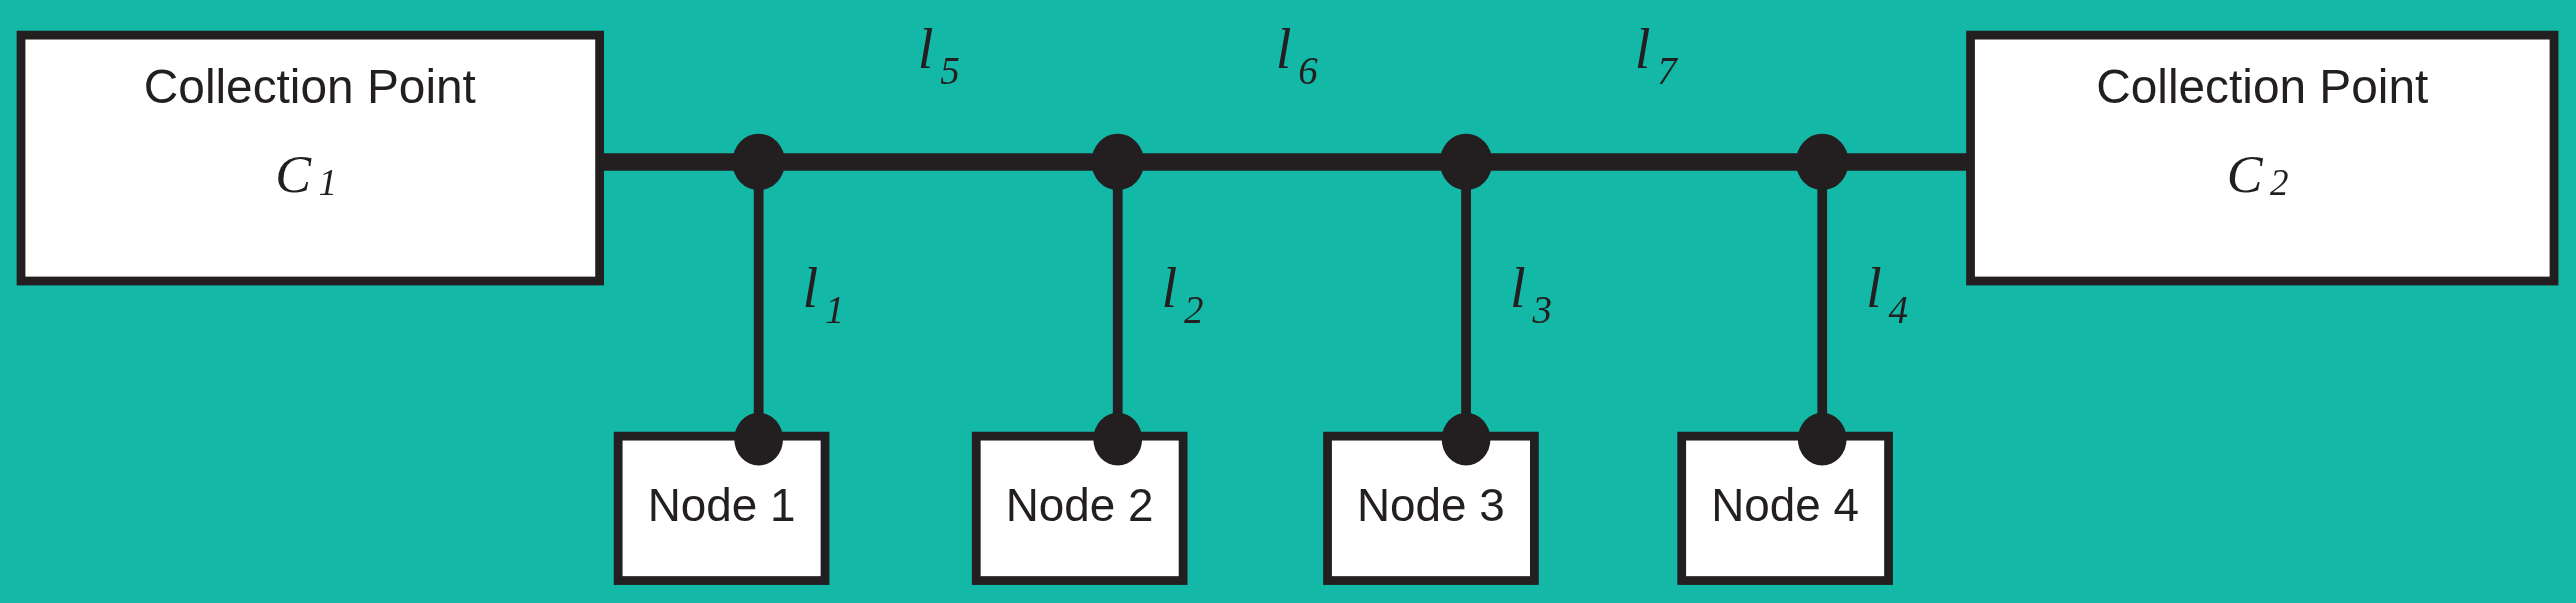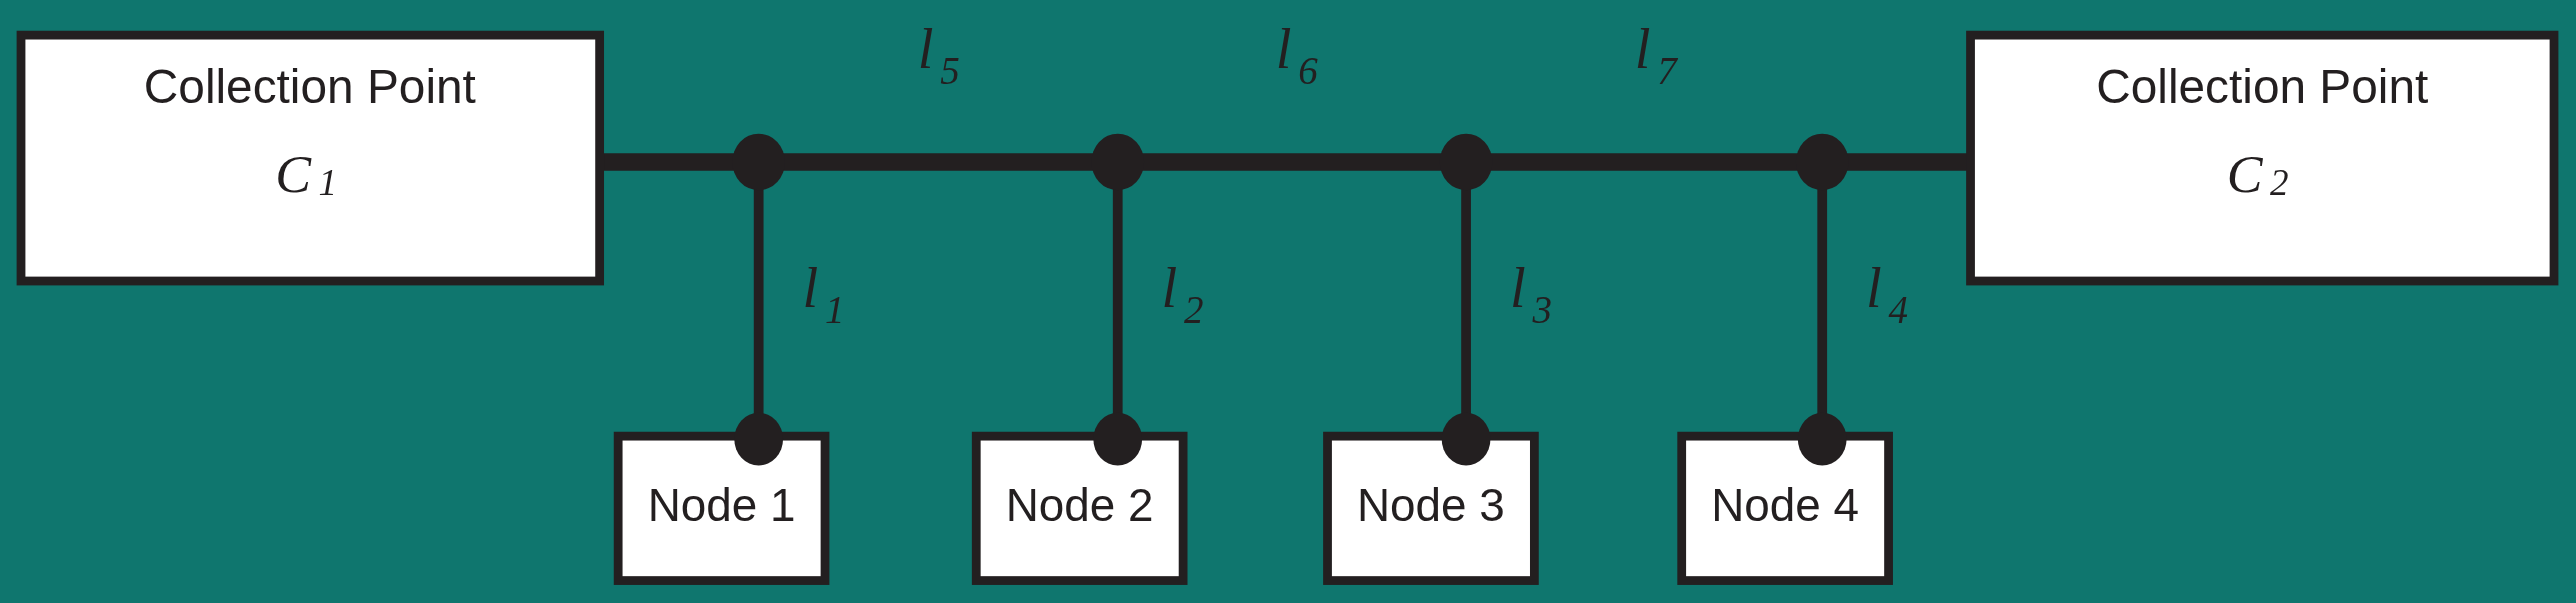--- a/index.html
+++ b/index.html
@@ -8,21 +8,21 @@
     padding: 0;
     background: #ffffff;
   }
   body {
     font-family: "Liberation Sans", sans-serif;
   }
   #diagram-root {
     position: relative;
     width: 2576px;
     height: 603px;
-    background: #0f766e;
+    background: #14b8a6;
     overflow: hidden;
   }
   #diagram-svg {
     position: absolute;
     left: 0;
     top: 0;
     width: 2576px;
     height: 603px;
     display: block;
   }

